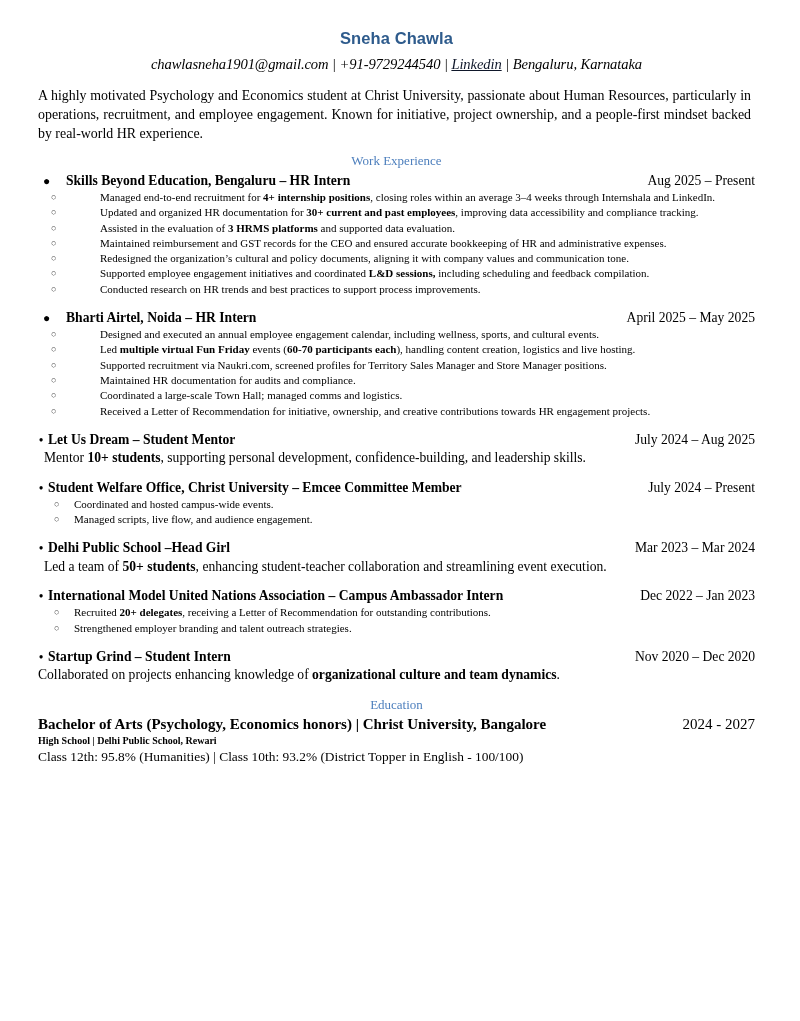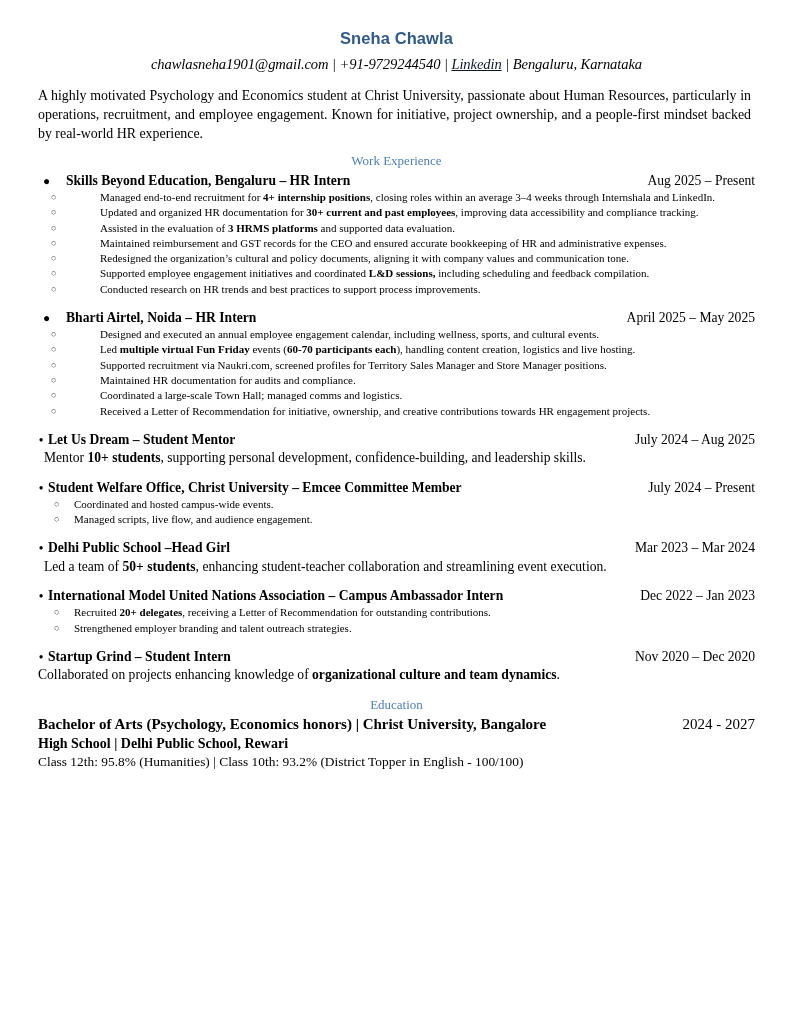--- a/index.html
+++ b/index.html
@@ -148,21 +148,21 @@
     display: flex;
     align-items: baseline;
     font-weight: bold;
     font-size: 15px;
     margin-top: 1px;
   }
   .edu-row .edu-label { flex: 1 1 auto; }
   .edu-row .edu-date { flex: none; font-weight: normal; white-space: nowrap; }
   .edu-line {
     font-weight: bold;
-    font-size: 14px;
+    font-size: 10px;
     margin-top: 1px;
   }
   .edu-scores {
     font-size: 13.4px;
     margin-top: 1px;
   }
   b { font-weight: bold; }
 </style>
 </head>
 <body>

